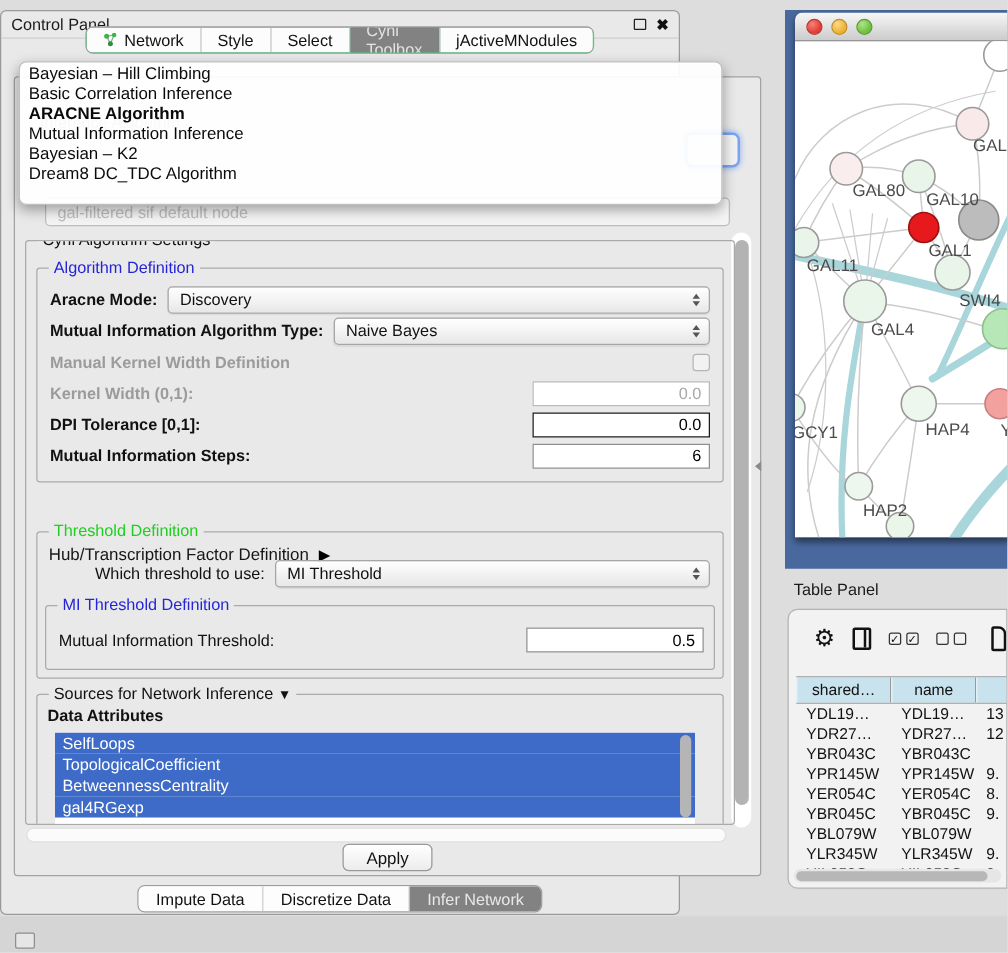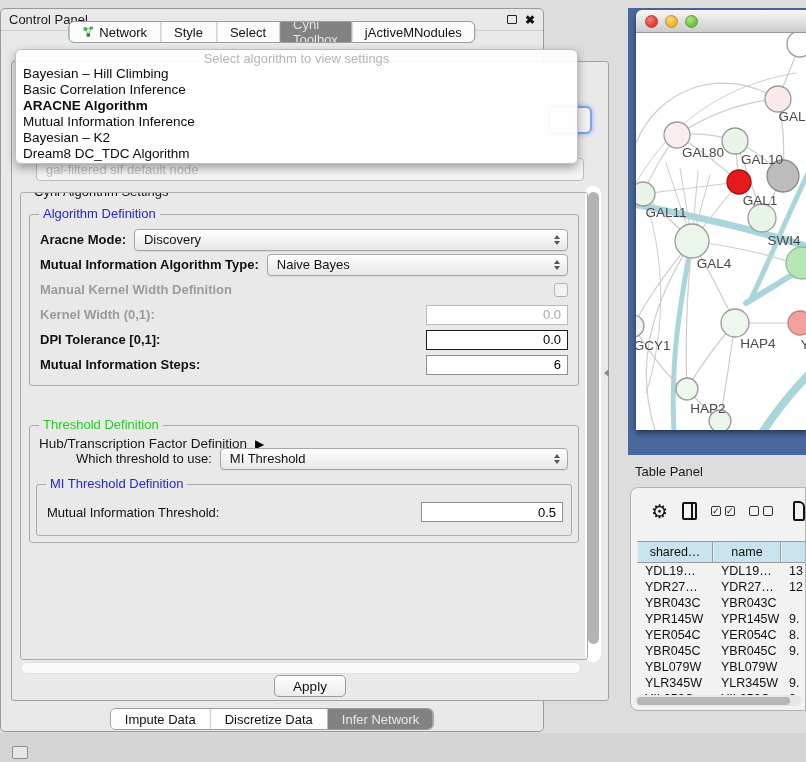--- a/index.html
+++ b/index.html
@@ -253,20 +253,34 @@
           <div class="group mi-group">
             <span class="gtitle blue">MI Threshold Definition</span>
             <div class="mi-row">
               <span class="lbl">Mutual Information Threshold:</span>
               <span class="spacer"></span>
               <span class="tfield mid">0.5</span>
             </div>
           </div>
         </div>
 
+        <div class="group src-group">
+          <span class="gtitle black">
+            <span>Sources for Network Inference</span>
+            <span class="src-title-tri"> ▼</span>
+          </span>
+          <span class="attr-label">Data Attributes</span>
+          <div class="attr-list" id="attr-list">
+            <div class="attr-item selected">SelfLoops</div>
+              <div class="attr-item selected">TopologicalCoefficient</div>
+              <div class="attr-item selected">BetweennessCentrality</div>
+              <div class="attr-item selected">gal4RGexp</div>
+              <div class="attr-scroll"></div>
+          </div>
+        </div>
       </div>
 
       <div class="apply-btn">Apply</div>
     </div>
 
     <div class="cp-bottom-tabs" id="cp-bottom-tabs">
         <div class="cp-bottom-tab">Impute Data</div>
         <div class="cp-bottom-tab">Discretize Data</div>
         <div class="cp-bottom-tab selected">Infer Network</div>
       </div>
@@ -418,21 +432,20 @@
             <div class="tp-cell c3">9</div>
           </div>
         </div>
     </div>
     <div class="tp-hscroll">
         <span class="tp-hthumb"></span>
       </div>
   </div>
 
   <div class="algo-popup">
-    <div class="algo-placeholder">Select algorithm to view settings</div>
     <div id="algo-items">
         <div class="algo-item">Bayesian – Hill Climbing</div>
         <div class="algo-item">Basic Correlation Inference</div>
         <div class="algo-item bold">ARACNE Algorithm</div>
         <div class="algo-item">Mutual Information Inference</div>
         <div class="algo-item">Bayesian – K2</div>
         <div class="algo-item">Dream8 DC_TDC Algorithm</div>
       </div>
   </div>
 

